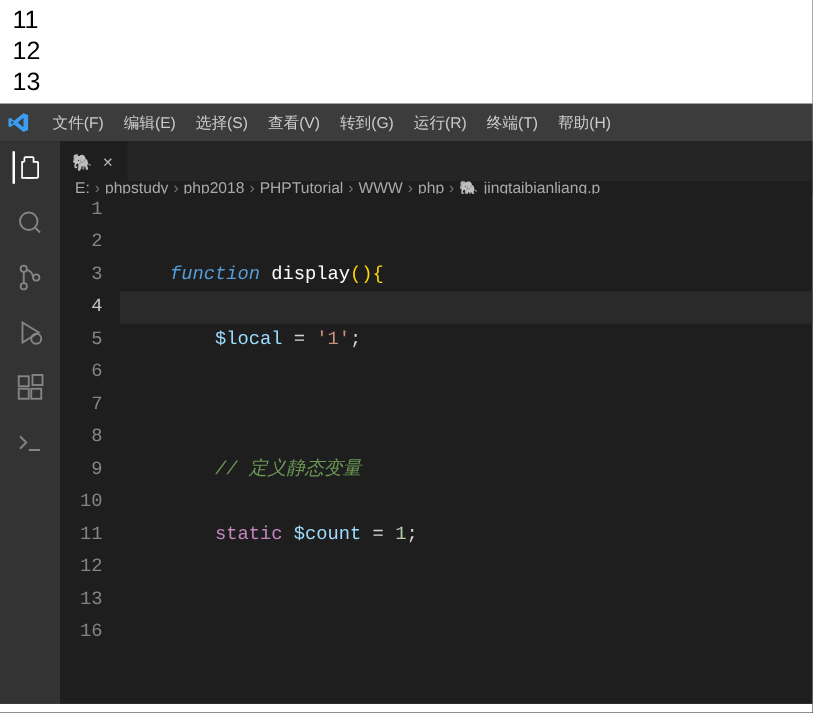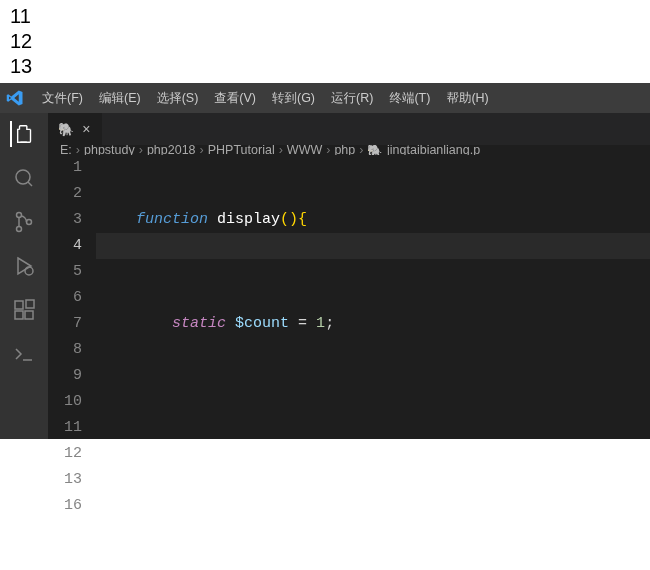--- a/index.html
+++ b/index.html
@@ -1,18 +1,18 @@
 <!DOCTYPE html>
 <html><head>
 <meta charset="utf-8">
 <style>
   * { box-sizing: border-box; margin: 0; padding: 0; }
   body { font-family: "Segoe UI", "Microsoft YaHei", sans-serif; width: 650px; height: 570px; overflow: hidden; background: #fff; }
   .top-output { background: #fff; padding: 4px 10px; font-family: Arial, sans-serif; font-size: 20px; line-height: 1.25; color: #000; }
-  .vscode { background: #1e1e1e; color: #ccc; display: flex; flex-direction: column; height: 356px; }
+  .vscode { background: #1e1e1e; color: #ccc; display: flex; flex-direction: column; height: 480px; }
   .titlebar { background: #3c3c3c; height: 30px; display: flex; align-items: center; padding: 0 6px; font-size: 12.5px; color: #ccc; }
   .titlebar .vscode-logo { width: 18px; height: 18px; margin-right: 10px; }
   .titlebar .menu-item { padding: 0 8px; cursor: pointer; }
   .main { display: flex; flex: 1; min-height: 0; }
   .activitybar { width: 48px; background: #333333; display: flex; flex-direction: column; align-items: center; padding-top: 8px; gap: 18px; }
   .activitybar .act-icon { width: 26px; height: 26px; display: flex; align-items: center; justify-content: center; color: #858585; cursor: pointer; }
   .activitybar .act-icon.active { color: #fff; border-left: 2px solid #fff; margin-left: -2px; padding-left: 2px; }
   .editor-area { flex: 1; background: #1e1e1e; display: flex; flex-direction: column; min-width: 0; }
   .tabbar { background: #252526; height: 32px; display: flex; align-items: flex-end; }
   .tab { background: #1e1e1e; color: #e7e7e7; height: 32px; display: flex; align-items: center; padding: 0 10px; font-size: 13px; gap: 6px; }
@@ -20,21 +20,21 @@
   .tab .close { color: #bbb; font-size: 14px; padding: 0 2px; }
   .breadcrumbs { background: #1e1e1e; color: #a9a9a9; font-size: 12.5px; padding: 5px 12px; display: flex; align-items: center; gap: 4px; white-space: nowrap; overflow: hidden; }
   .breadcrumbs .chev { color: #777; }
   .breadcrumbs .php-icon { color: #b180d7; }
   .code-area { flex: 1; display: flex; font-family: Consolas, "Courier New", monospace; font-size: 15px; line-height: 26px; position: relative; }
   .gutter { width: 48px; text-align: right; color: #858585; padding-right: 14px; user-select: none; }
   .gutter .cur { color: #c6c6c6; }
   .code { flex:1; position:relative; white-space: pre; }
   .code .line { position:relative; padding-left: 4px; }
   .hl-line { position:absolute; left:0; right:0; height:26px; background:#2a2a2a; }
-  .tk-keyw { color:#c586c0; font-style: italic; }
+  .tk-keyw { color:#c586c0; }
   .tk-kw2 { color:#569cd6; font-style: italic; }
   .tk-func { color:#ffffff; }
   .tk-var { color:#9cdcfe; }
   .tk-str { color:#ce9178; }
   .tk-num { color:#b5cea8; }
   .tk-punc { color:#d4d4d4; }
   .tk-brace-y { color:#ffd602; }
   .tk-comm { color:#6a9955; font-style: italic; }
   .tk-php { color:#569cd6; }
   .tk-q { color:#808080; }
@@ -150,21 +150,23 @@
           <div>9</div>
           <div>10</div>
           <div>11</div>
           <div>12</div>
           <div>13</div>
           <div>16</div>
         </div>
         <div class="code">
           <div class="hl-line" style="top:78px;"></div>
 <div class="line">    <span class="tk-kw2">function</span> <span class="tk-func">display</span><span class="tk-brace-y">()</span><span class="tk-brace-y">{</span></div>
+<div class="line">        <span class="tk-var">$local</span> <span class="tk-punc">=</span> <span class="tk-str">'1'</span><span class="tk-punc">;</span></div>
 <div class="line"> </div>
+<div class="line">        <span class="tk-comm">// 定义静态变量</span></div>
 <div class="line">        <span class="tk-keyw">static</span> <span class="tk-var">$count</span> <span class="tk-punc">=</span> <span class="tk-num">1</span><span class="tk-punc">;</span></div>
 
 
 
 
 
 
 
           
         </div>

